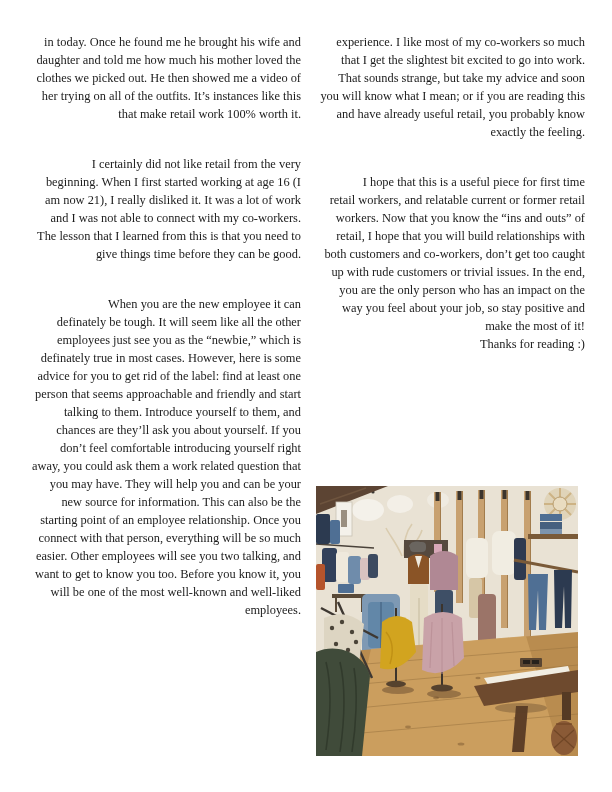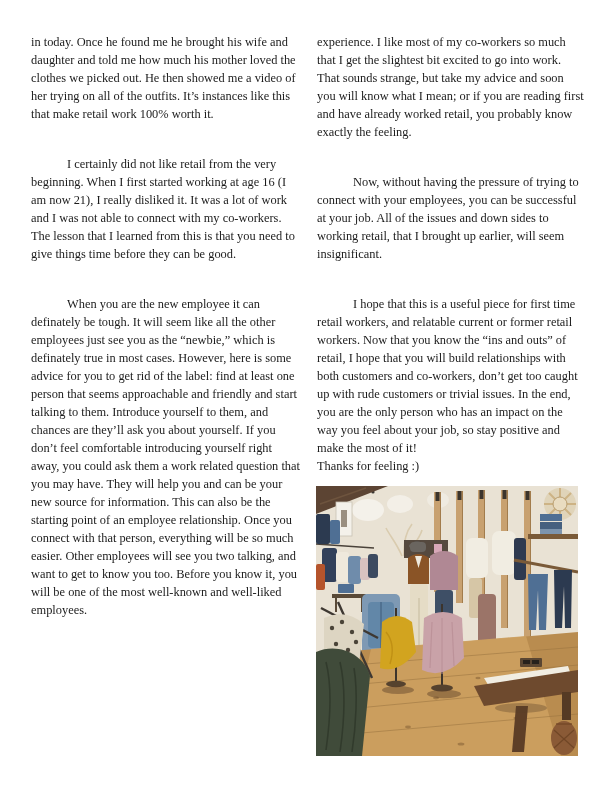--- a/index.html
+++ b/index.html
@@ -14,21 +14,21 @@
     background: var(--page-bg, #ffffff);
     overflow: hidden;
     font-family: "Liberation Serif", "DejaVu Serif", serif;
     color: var(--text, #1b1b1b);
   }
   .col {
     position: absolute;
     top: 33px;
     font-size: 12.4px;
     line-height: 18px;
-    text-align: left;
+    text-align: right;
   }
   .col-left  { left: 31px;  width: 270px; }
   .col-right { left: 317px; width: 268px; }
   .col p { margin: 0; }
   .col p.indent { text-indent: 36px; margin-top: 32px; }
   .photo-wrap {
     position: absolute;
     left: 316px;
     top: 486px;
     width: 262px;
@@ -58,24 +58,23 @@
 
 <div class="page">
 
   <div class="col col-left">
     <p>in today. Once he found me he brought his wife and daughter and told me how much his mother loved the clothes we picked out. He then showed me a video of her trying on all of the outfits. It’s instances like this that make retail work 100% worth it.</p>
     <p class="indent">I certainly did not like retail from the very beginning. When I first started working at age 16 (I am now 21), I really disliked it. It was a lot of work and I was not able to connect with my co-workers. The lesson that I learned from this is that you need to give things time before they can be good.</p>
     <p class="indent">When you are the new employee it can definately be tough. It will seem like all the other employees just see you as the “newbie,” which is definately true in most cases. However, here is some advice for you to get rid of the label: find at least one person that seems approachable and friendly and start talking to them. Introduce yourself to them, and chances are they’ll ask you about yourself. If you don’t feel comfortable introducing yourself right away, you could ask them a work related question that you may have. They will help you and can be your new source for information. This can also be the starting point of an employee relationship. Once you connect with that person, everything will be so much easier. Other employees will see you two talking, and want to get to know you too. Before you know it, you will be one of the most well-known and well-liked employees.</p>
   </div>
 
   <div class="col col-right">
-    <p>experience. I like most of my co-workers so much that I get the slightest bit excited to go into work. That sounds strange, but take my advice and soon you will know what I mean; or if you are reading first and have already worked retail, you probably know exactly the feeling.</p>
-    <p class="indent">Now, without having the pressure of trying to connect with your employees, you can be successful at your job. All of the issues and down sides to working retail, that I brought up earlier, will seem insignificant.</p>
+    <p>experience. I like most of my co-workers so much that I get the slightest bit excited to go into work. That sounds strange, but take my advice and soon you will know what I mean; or if you are reading this and have already useful retail, you probably know exactly the feeling.</p>
     <p class="indent">I hope that this is a useful piece for first time retail workers, and relatable current or former retail workers. Now that you know the “ins and outs” of retail, I hope that you will build relationships with both customers and co-workers, don’t get too caught up with rude customers or trivial issues. In the end, you are the only person who has an impact on the way you feel about your job, so stay positive and make the most of it!</p>
-    <p>Thanks for feeling :)</p>
+    <p>Thanks for reading :)</p>
   </div>
 
   <div class="photo-wrap">
     <svg width="262" height="270" viewBox="0 0 262 270" xmlns="http://www.w3.org/2000/svg" role="img">
 
       <g>
         <rect class="ph-wall" x="0" y="0" width="262" height="172"></rect>
         <ellipse cx="52" cy="24" rx="16" ry="11" fill="#ffffff" opacity="0.5"></ellipse>
         <ellipse cx="84" cy="18" rx="13" ry="9" fill="#ffffff" opacity="0.45"></ellipse>
         <ellipse cx="122" cy="14" rx="11" ry="8" fill="#ffffff" opacity="0.3"></ellipse>

